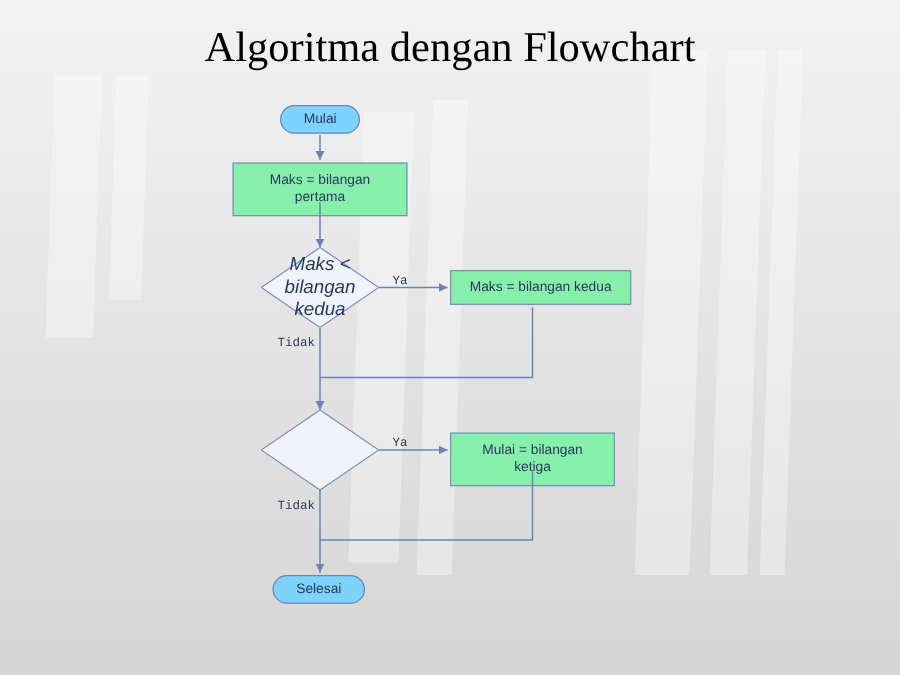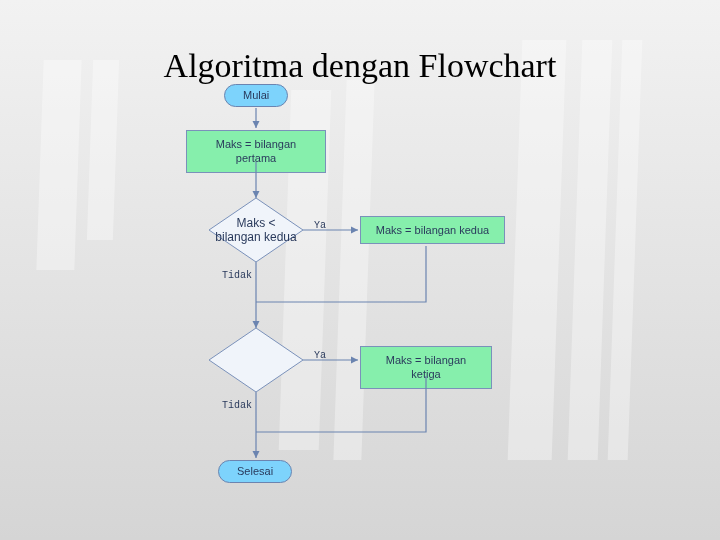--- a/index.html
+++ b/index.html
@@ -27,21 +27,20 @@
   }
   .title {
     position: absolute;
     top: 20px;
     left: 0;
     right: 0;
     text-align: center;
     font-size: 34px;
     color: #000;
     z-index: 2;
-    margin-top: 27px;
   }
   .canvas {
     position: absolute;
     top: 70px;
     left: 0;
     width: 720px;
     height: 470px;
     z-index: 2;
   }
   .node {
@@ -78,25 +77,26 @@
     top: 0; left: 0;
     width: 100%;
     height: 100%;
   }
   .decision .dtext {
     position: absolute;
     top: 50%;
     left: 50%;
     transform: translate(-50%, -50%);
     font-family: Arial, sans-serif;
-    font-size: 12px;
+    font-size: 15px;
     color: #2a3a5c;
     text-align: center;
     width: 86px;
     line-height: 1.2;
+    font-style: italic;
   }
   .edge-label {
     position: absolute;
     font-family: Liberation Mono, monospace;
     font-size: 10px;
     color: #2a3a5c;
     z-index: 3;
   }
   svg.edges {
     position: absolute;
@@ -176,17 +176,17 @@
   <div class="decision-wrap" style="left:209px; top:258px;">
     <div class="decision">
       <svg viewBox="0 0 94 64" preserveAspectRatio="none">
         <polygon points="47,0 94,32 47,64 0,32" fill="#f0f4fa" stroke="#7a91ba" stroke-width="1"></polygon>
       </svg>
     </div>
   </div>
   <div class="edge-label" style="left:314px; top:280px;">Ya</div>
   <div class="edge-label" style="left:222px; top:330px;">Tidak</div>
 
-  <div class="node process" style="left:360px; top:276px; width:132px;">Maks = bilangan ketiga</div>
+  <div class="node process" style="left:360px; top:276px; width:132px;">Mulai = bilangan ketiga</div>
 
   <div class="node terminator" style="left:218px; top:390px;">Selesai</div>
 
 </div>
 
 </body></html>

